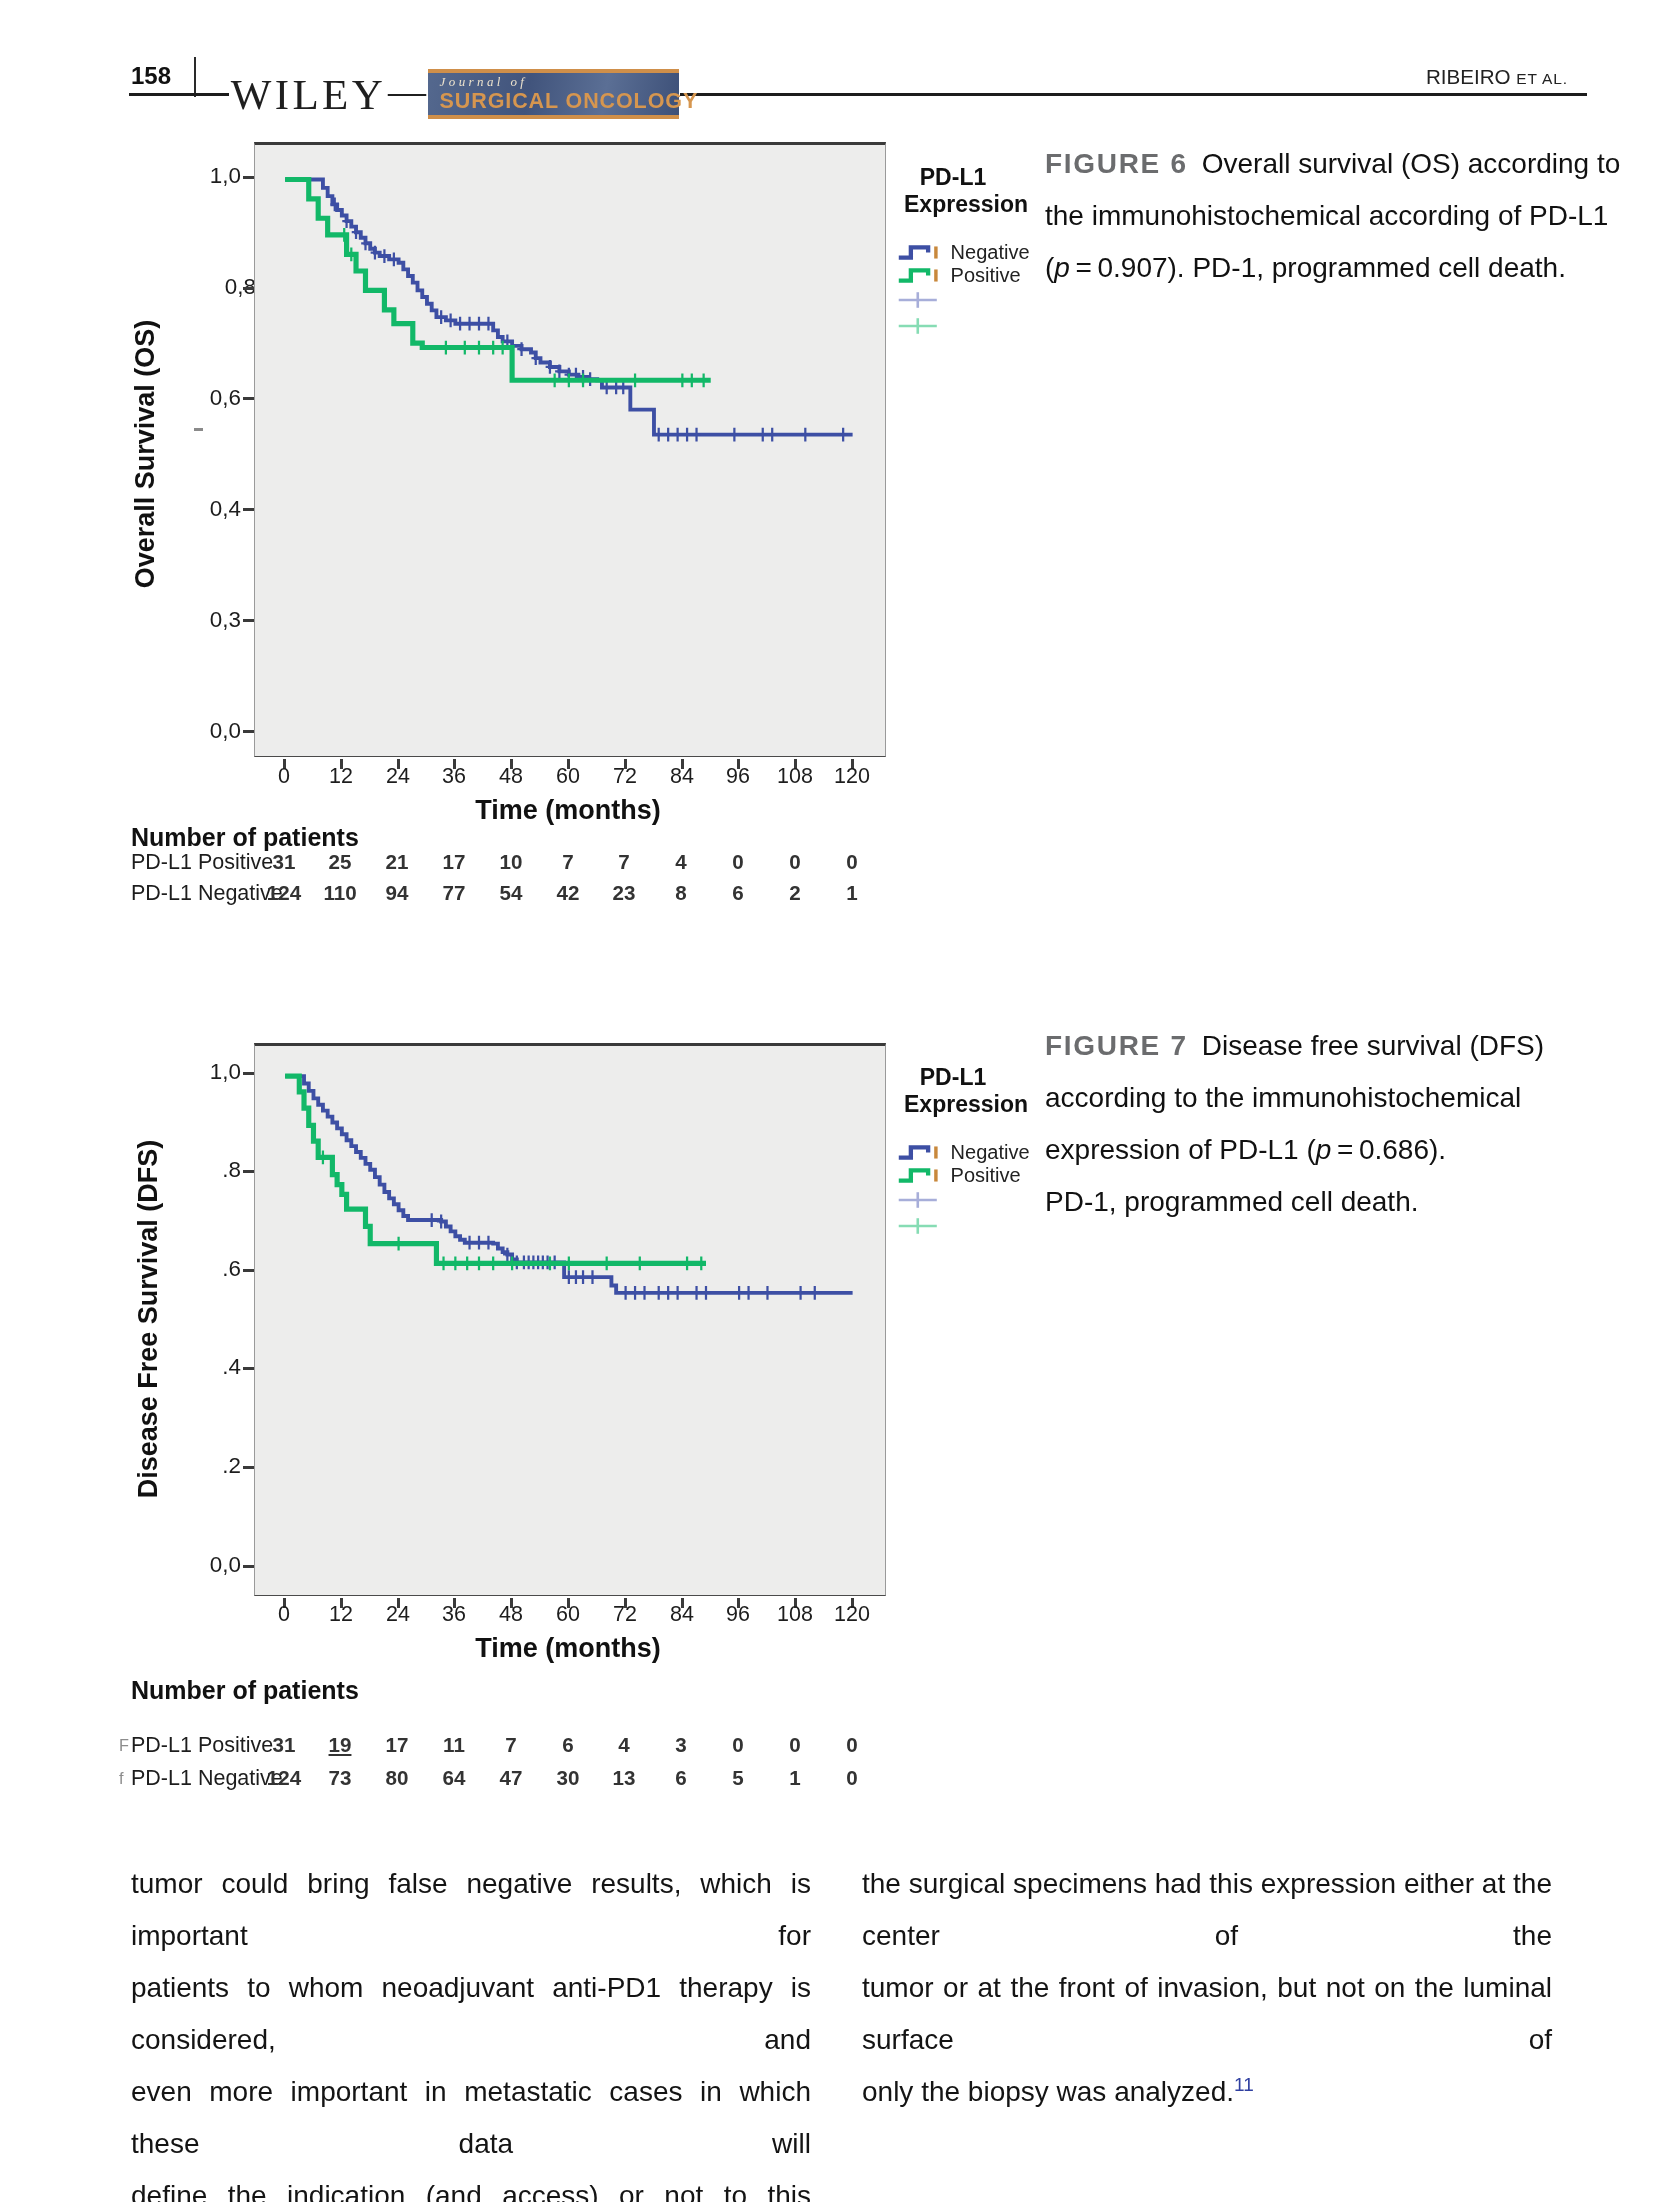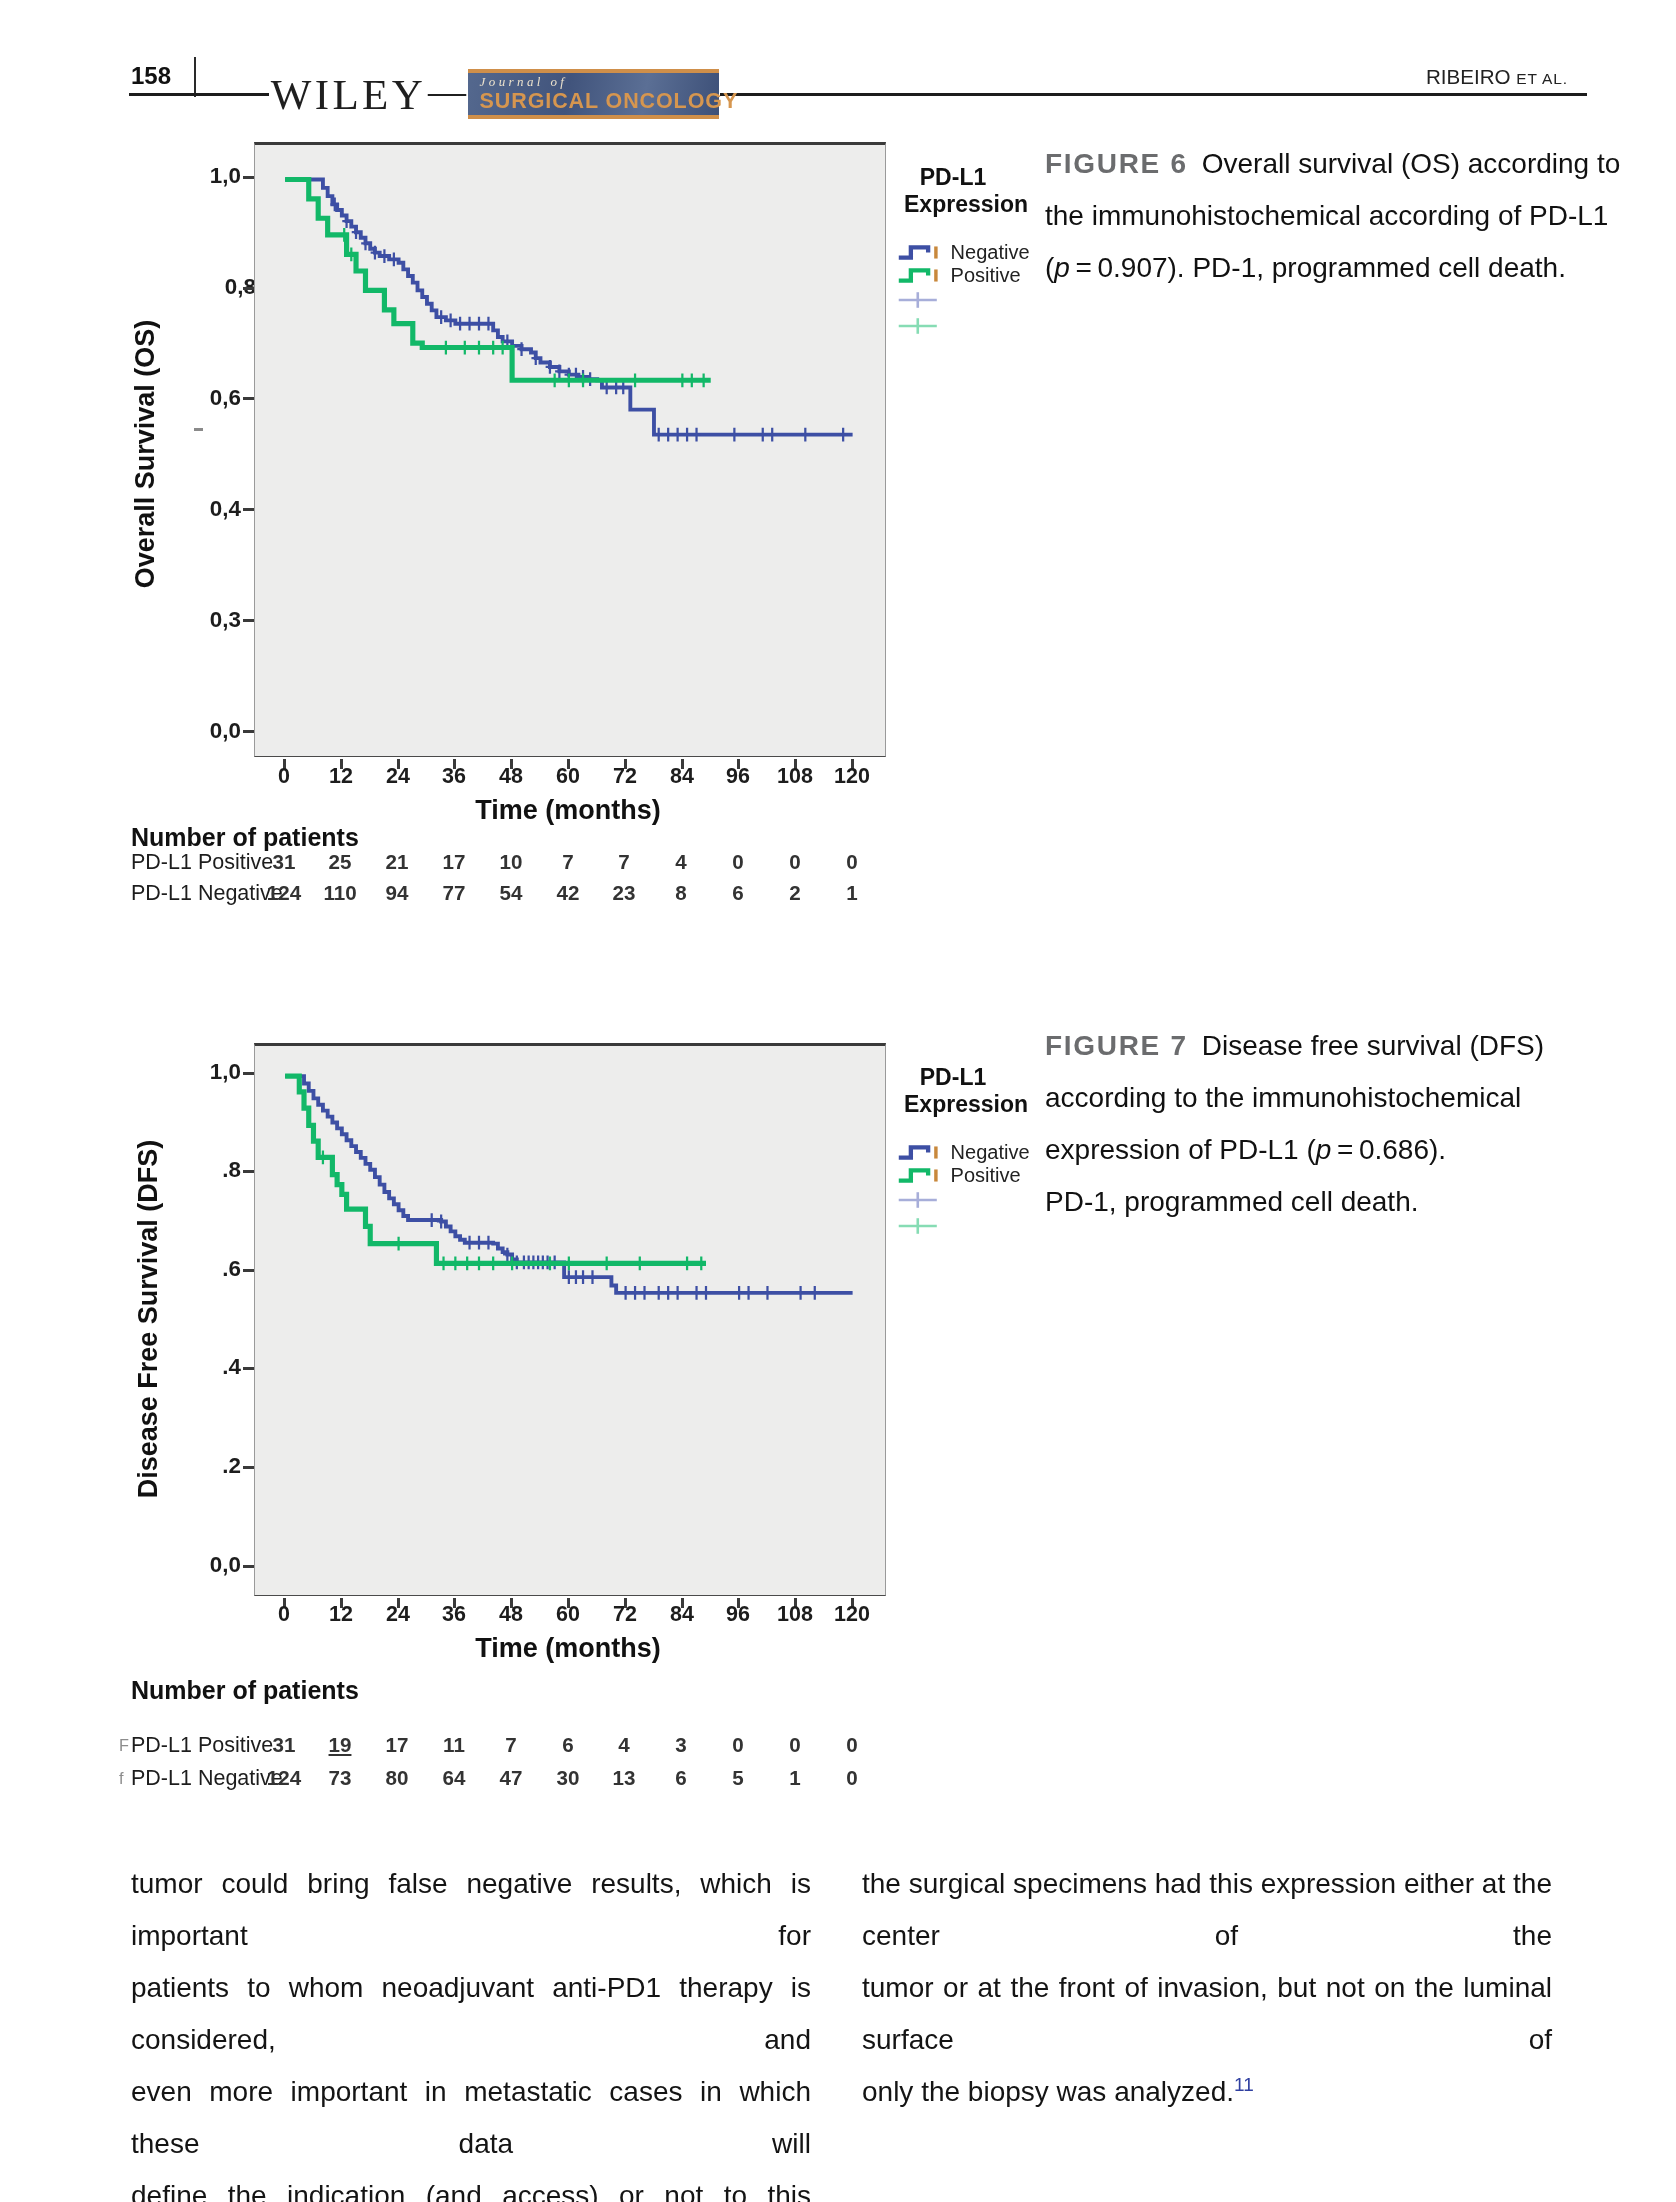--- a/index.html
+++ b/index.html
@@ -18,21 +18,21 @@
   .running{font-size:20.6px;color:#222;white-space:nowrap;}
   .running .etal{font-size:15.5px;letter-spacing:0.9px;}
   
   .cap-line{font-size:28px;line-height:52px;color:#111;white-space:nowrap;}
   .cap-tag{color:#6b6c6e;font-weight:bold;letter-spacing:1.7px;}
   .cap-i{font-style:italic;}
   .leg-title{font-size:23px;font-weight:bold;color:#111;line-height:1.1;}
   .leg-item{display:flex;align-items:center;gap:8.6px;}
   .leg-label{font-size:20px;color:#222;}
   .plot-frame{background:#ededec;border:0.9px solid #9a9a9a;border-top:3.4px solid #3a3a3a;border-bottom:1.7px solid #4a4a4a;box-sizing:border-box;}
-  .ytick-label,.xtick-label{font-size:22.4px;font-weight:bold;color:#1d1d1d;}
+  .ytick-label,.xtick-label{font-size:22.4px;font-weight:normal;color:#1d1d1d;}
   .xtick-label{font-size:21.5px;}
   .ytick-mark{height:2.6px;background:#3a3a3a;}
   .xtick-mark{width:2.6px;background:#3a3a3a;}
   .axis-title{font-size:27px;font-weight:bold;color:#111;white-space:nowrap;}
   .nop-title{font-size:25px;font-weight:bold;color:#111;white-space:nowrap;}
   .row-label{font-size:21.5px;color:#1d1d1d;white-space:nowrap;}
   .row-prefix{font-size:16.3px;color:#666;opacity:.75;}
   .risk-val{font-size:20.6px;font-weight:bold;color:#333;text-align:center;width:46px;}
   .stray{background:#8a8a8a;}
   
@@ -45,21 +45,21 @@
 <body>
 
 <div class="abs" style="left:0;top:0;width:1676px;height:129px;">
   <div class="abs page-num" style="left:131px;top:62px;">158</div>
   <div class="abs v-rule" style="left:194px;top:57px;height:40px;"></div>
   <div class="abs head-rule" style="left:129px;top:93px;width:1458px;"></div>
   <div class="abs running" style="right:108px;top:65px;">
     <span>RIBEIRO</span>
     <span class="etal">ET AL.</span>
   </div>
-  <div class="abs wiley-band" style="left:229px;top:69px;margin-left:40px;">
+  <div class="abs wiley-band" style="left:229px;top:69px;">
     <span class="wiley">WILEY</span>
     <span class="wiley-dash">—</span>
     <div class="jlogo">
       <span class="l1">Journal of</span>
       <span class="l2">SURGICAL ONCOLOGY</span>
     </div>
   </div>
 </div>
 
 <div id="fig-root" class="abs" style="left:0;top:0;width:1676px;height:1850px;">

